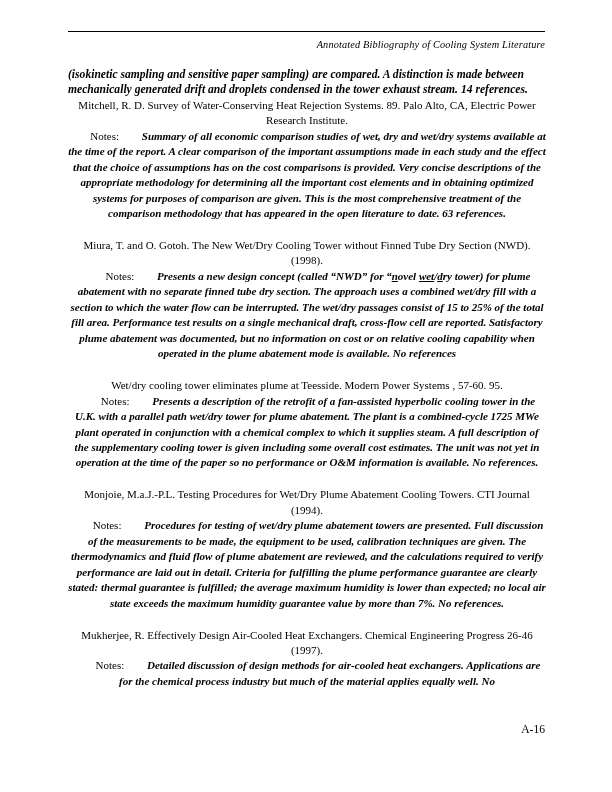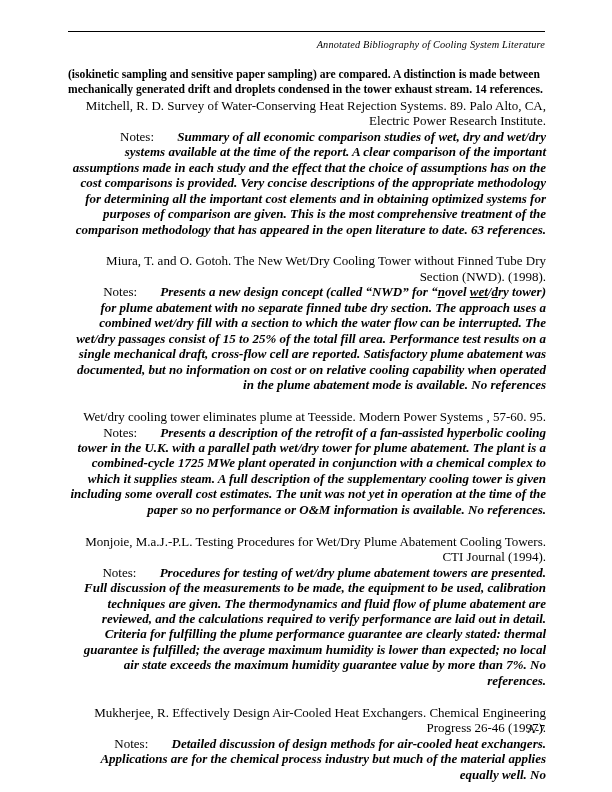--- a/index.html
+++ b/index.html
@@ -46,40 +46,41 @@
     top: 67px;
     width: 478px;
   }
   .entry {
     margin: 0 0 16.5px 0;
   }
   .entry:last-of-type {
     margin-bottom: 0;
   }
   .line-block {
-    font-size: 13px;
+    font-size: 11px;
     line-height: 15.45px;
-    text-align: right;
+    text-align: center;
     margin: 0;
   }
   .citation {
     font-style: normal;
     font-weight: normal;
   }
   .notes-label {
     font-style: normal;
     font-weight: normal;
     margin-left: 22px;
   }
   .annotation {
     font-style: italic;
     font-weight: bold;
     margin-left: 20px;
   }
   .annotation-only {
+    font-style: italic;
     font-weight: bold;
     font-size: 11.6px;
     line-height: 15.45px;
     margin: 0;
   }
   .u {
     text-decoration: underline;
   }
   .footer-page {
     position: absolute;
@@ -119,15 +120,15 @@
     <div class="entry">
       <p class="line-block"><span class="citation">Monjoie, M.a.J.-P.L. Testing Procedures for Wet/Dry Plume Abatement Cooling Towers. CTI Journal (1994).</span><br><span class="notes-label">Notes: </span><span class="annotation">Procedures for testing of wet/dry plume abatement towers are presented. Full discussion of the measurements to be made, the equipment to be used, calibration techniques are given. The thermodynamics and fluid flow of plume abatement are reviewed, and the calculations required to verify performance are laid out in detail. Criteria for fulfilling the plume performance guarantee are clearly stated: thermal guarantee is fulfilled; the average maximum humidity is lower than expected; no local air state exceeds the maximum humidity guarantee value by more than 7%. No references.</span></p>
     </div>
 
     <div class="entry">
       <p class="line-block"><span class="citation">Mukherjee, R. Effectively Design Air-Cooled Heat Exchangers. Chemical Engineering Progress 26-46 (1997).</span><br><span class="notes-label">Notes: </span><span class="annotation">Detailed discussion of design methods for air-cooled heat exchangers. Applications are for the chemical process industry but much of the material applies equally well. No</span></p>
     </div>
 
   </div>
 
-  <div class="footer-page">A-7</div>
+  <div class="footer-page">A-16</div>
 
 </div>
 
 </body></html>

